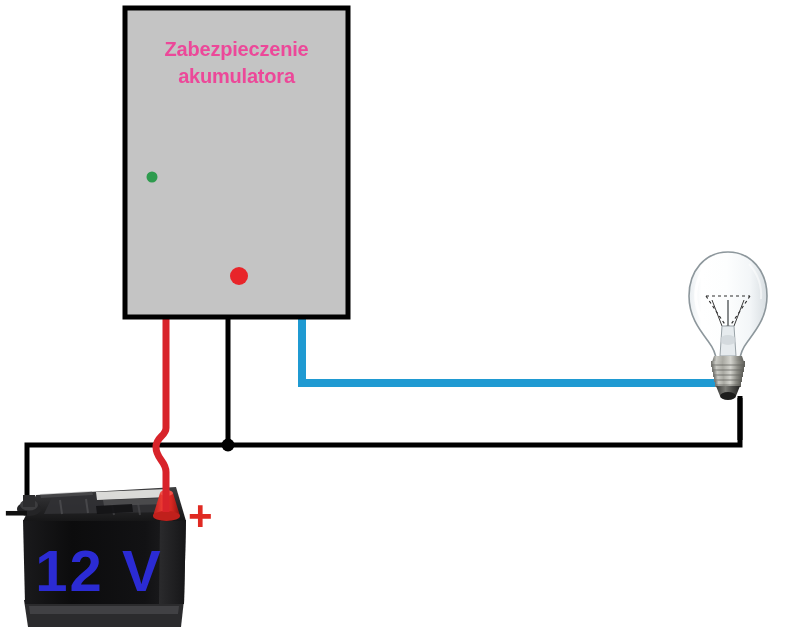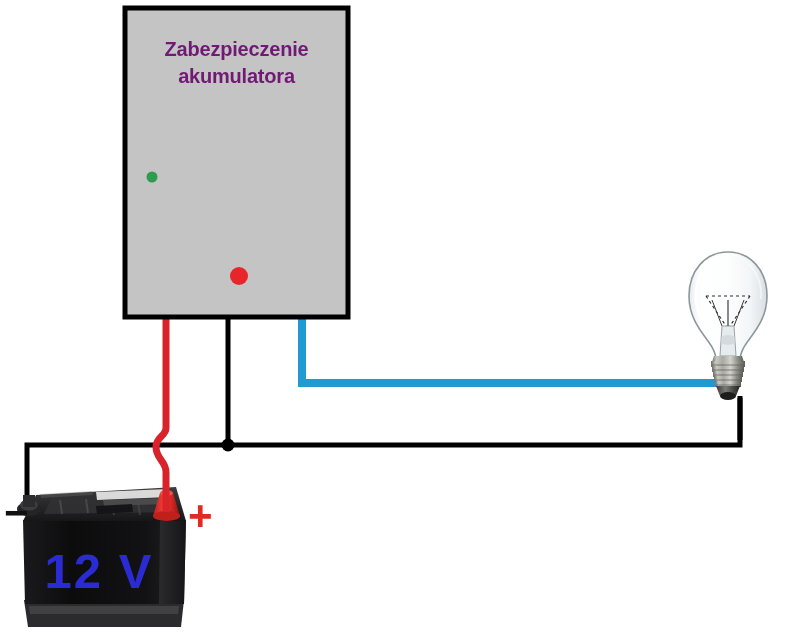--- a/index.html
+++ b/index.html
@@ -25,33 +25,33 @@
   .box-title {
     position: absolute;
     left: 129px;
     top: 36px;
     width: 215px;
     text-align: center;
     font-family: "Liberation Sans", sans-serif;
     font-weight: bold;
     font-size: 20px;
     line-height: 27px;
-    color: #701a75;
+    color: #ec4899;
     letter-spacing: -0.2px;
     white-space: pre-line;
   }
   .batt-voltage {
     position: absolute;
     left: 34px;
     top: 543px;
     width: 130px;
     text-align: center;
     font-family: "Liberation Sans", sans-serif;
     font-weight: bold;
-    font-size: 49px;
+    font-size: 58px;
     line-height: 56px;
     color: #2b2bd4;
     letter-spacing: 2px;
   }
   .term-label {
     position: absolute;
     font-family: "Liberation Sans", sans-serif;
     font-weight: bold;
     line-height: 1;
   }

